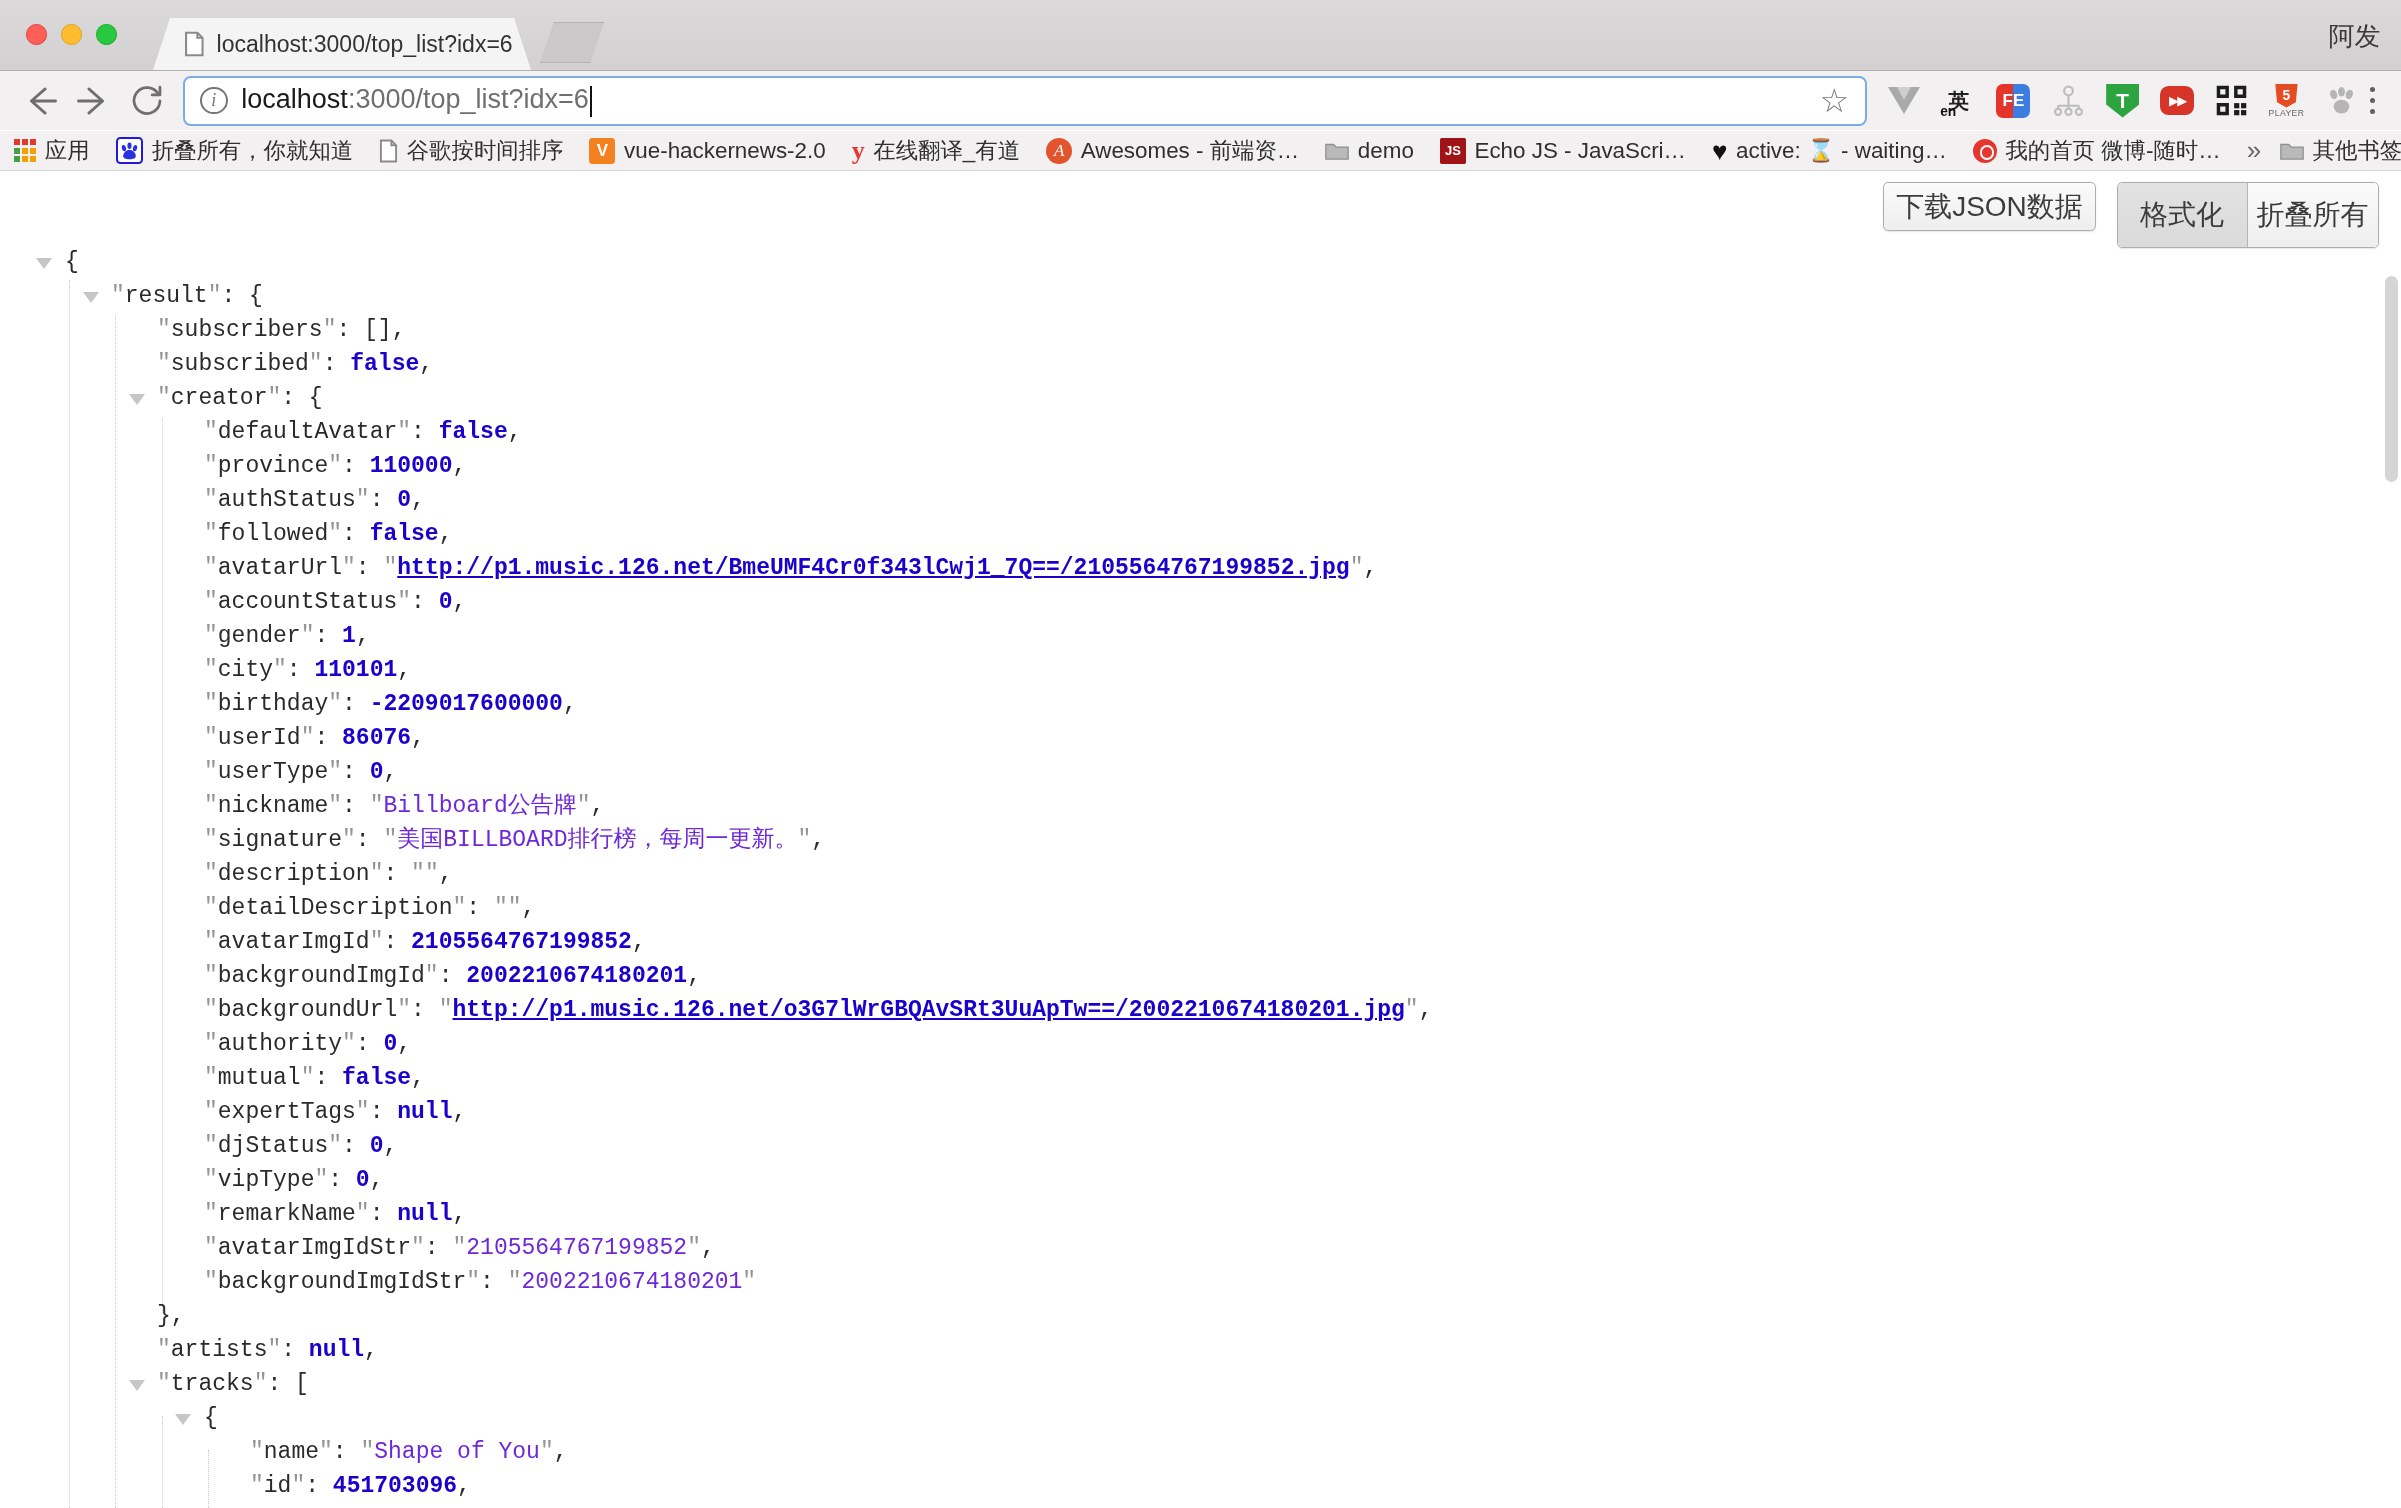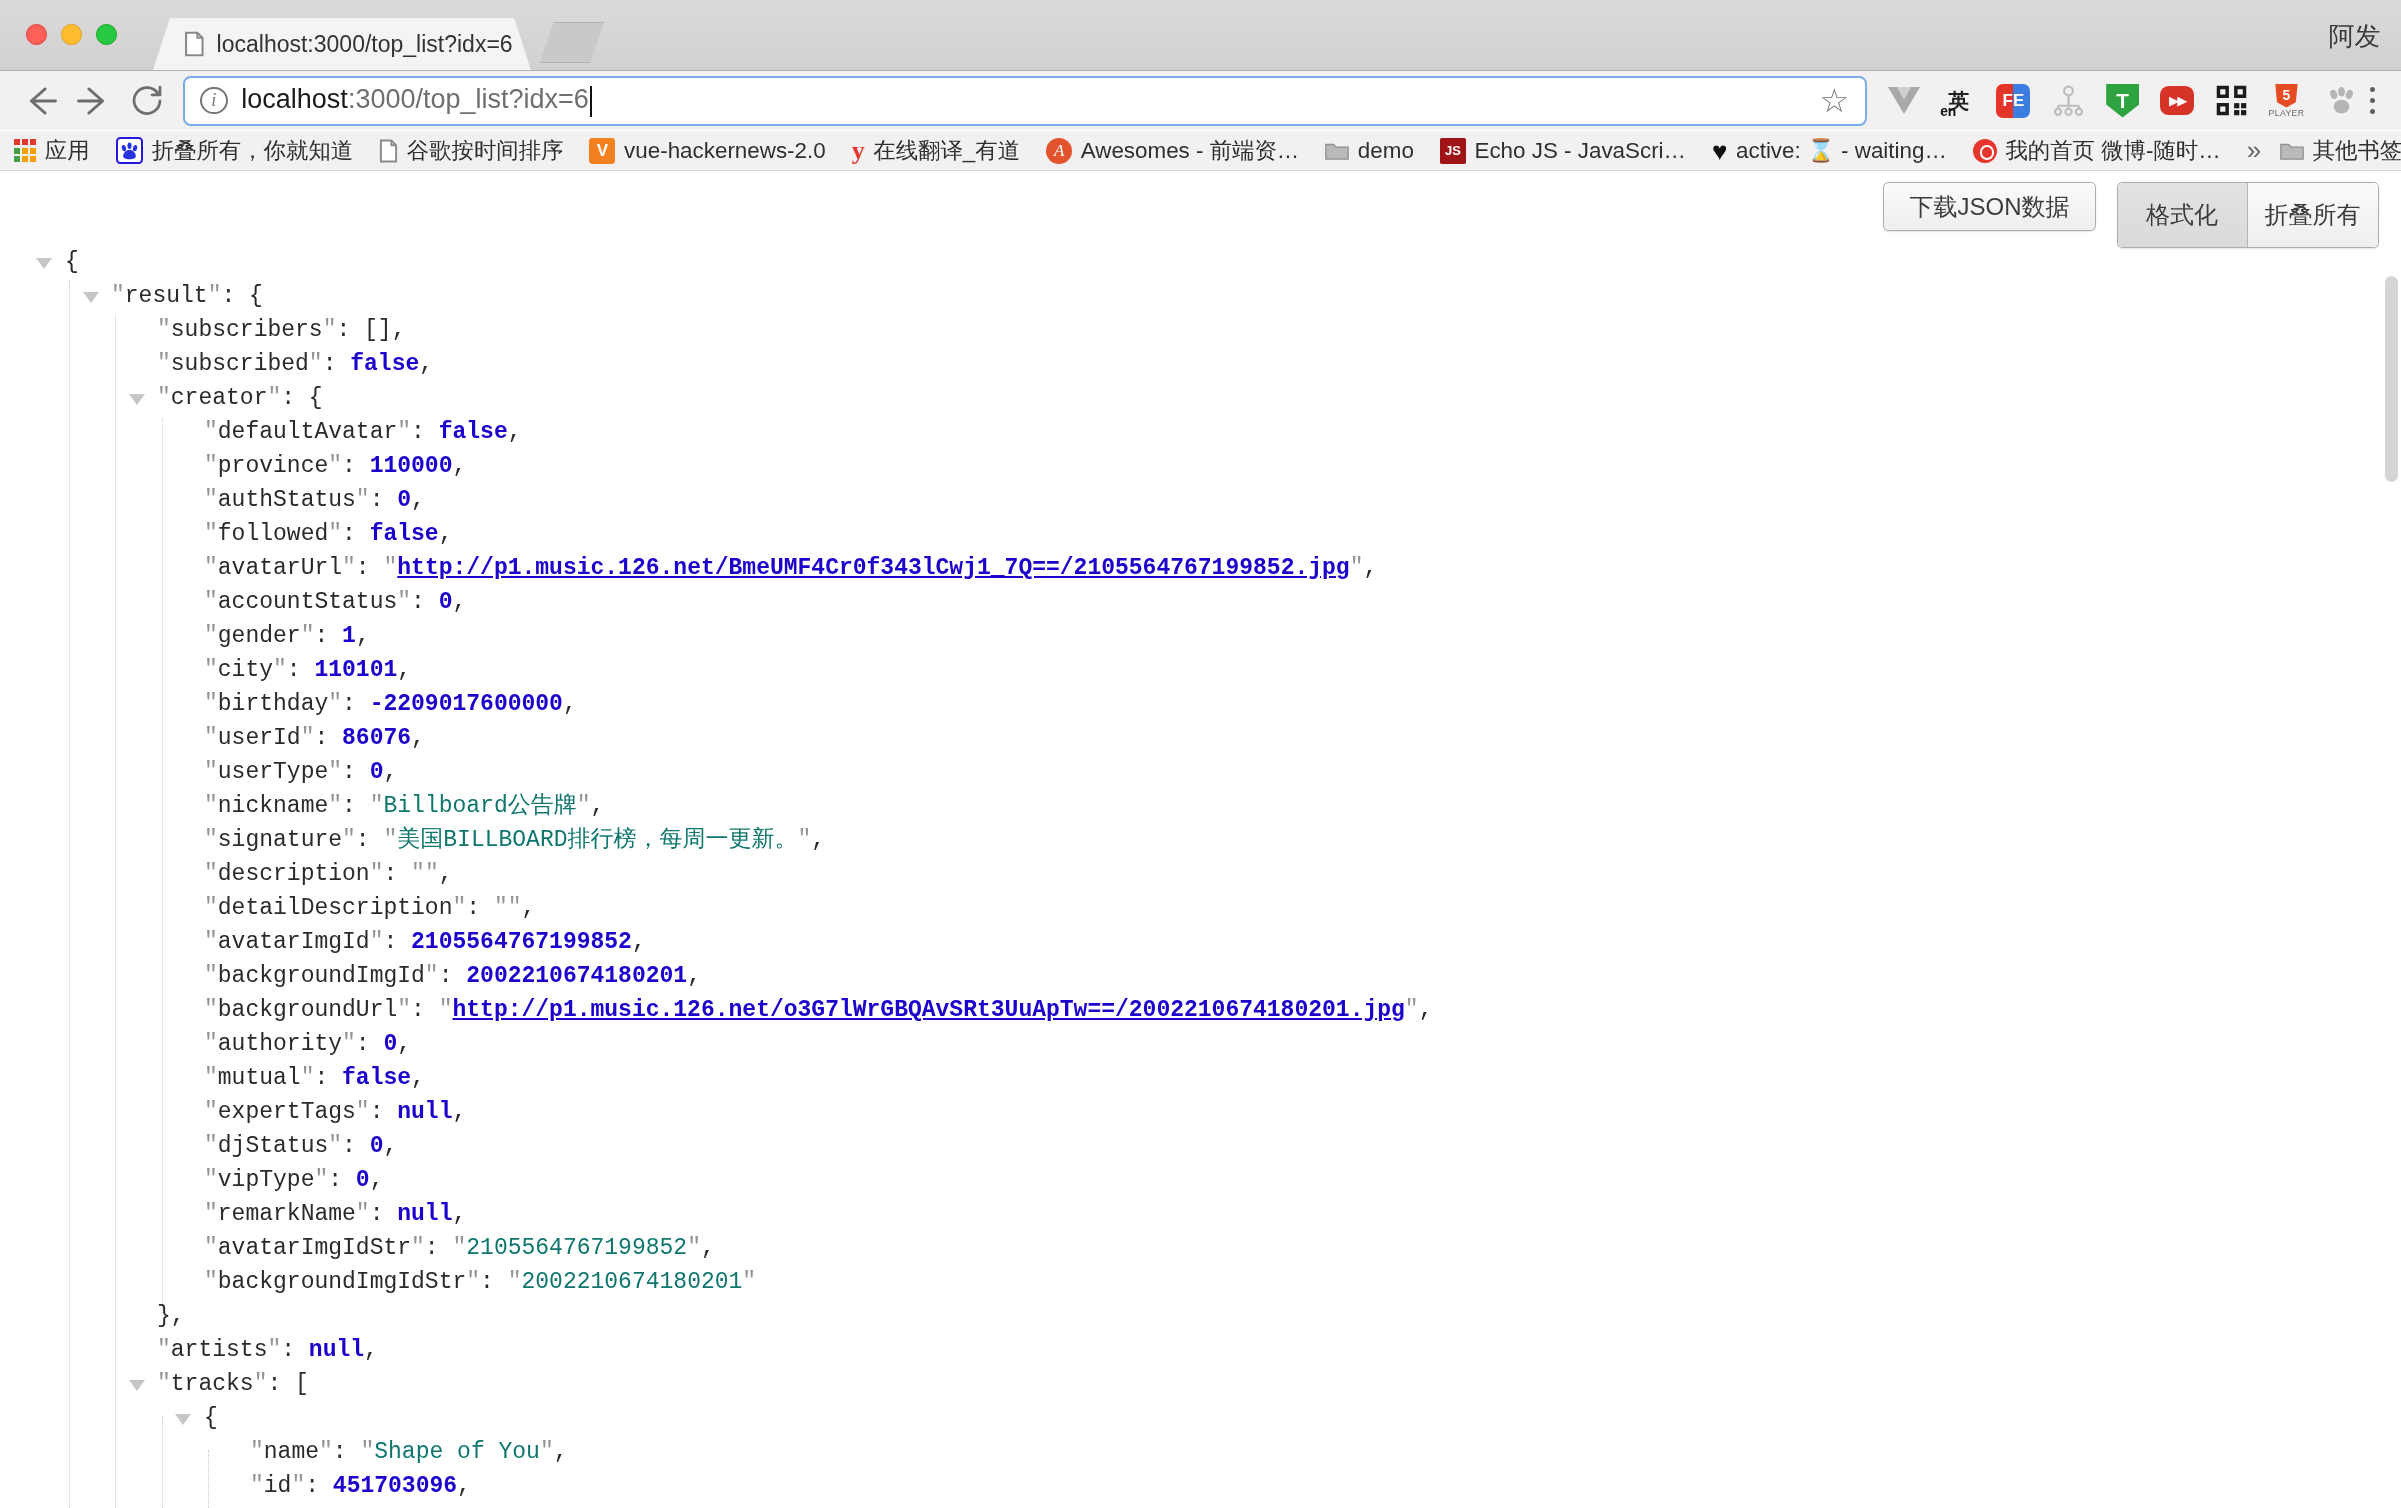--- a/index.html
+++ b/index.html
@@ -89,21 +89,21 @@
   .ejs { background:#a01316; font-size:13px; border-radius:1.7px; }
   .heart { color:#111; font-size:26px; line-height:1; }
   .weibo { width:24px; height:24px; border-radius:50%; background:#e6352d; position:relative; }
   .weibo::after { content:""; position:absolute; left:6.9px; top:6.9px; width:10.3px; height:10.3px;
     border:2.6px solid #fff; border-radius:50%; }
   .chev { color:#666; font-size:26px; }
 
   
   .content { position:absolute; left:0; top:171px; right:0; bottom:0; background:#fff;
     overflow:hidden; }
-  .btn { font-family:"Liberation Sans",sans-serif; font-size:24px; color:#3c3c3c;
+  .btn { font-family:"Liberation Sans",sans-serif; font-size:28px; color:#3c3c3c;
     background:linear-gradient(#fbfbfb,#efeeee); border:0.9px solid #adadad;
     display:flex; align-items:center; justify-content:center; }
   .download-btn { position:absolute; top:11.2px; right:305px; width:213px; height:49px;
     border-radius:5.2px; box-shadow:0 0.9px 1.7px rgba(0,0,0,.10); }
   .btn-group { position:absolute; top:11.2px; right:22.4px; height:66px; display:flex;
     border-radius:5.2px; overflow:hidden; border:0.9px solid #adadad;
     box-shadow:0 0.9px 1.7px rgba(0,0,0,.10); }
   .seg { width:130px; border:none; border-radius:0; }
   .seg.first { border-right:0.9px solid #b5b5b5; }
   .seg.active { background:linear-gradient(#e3e2e2,#dbdada); }
@@ -112,21 +112,21 @@
   #json-rows { position:absolute; left:0; top:74px; right:0;
     font-family:"Liberation Mono","DejaVu Sans Mono",monospace; font-size:23px; }
   .jrow { position:relative; height:34px; line-height:34px; white-space:nowrap; }
   .tri { position:absolute; top:13px; width:0; height:0;
     border-left:8.6px solid transparent; border-right:8.6px solid transparent;
     border-top:11.2px solid #c6c6c6; }
   .q { color:#949494; }
   .k { color:#2a2a2a; }
   .p { color:#2a2a2a; }
   .kw { color:#1A01CC; font-weight:bold;margin-top:12px; }
-  .s { color:#0f766e;text-align:right; }
+  .s { color:#6d28d9;text-align:right; }
   a.lnk { color:#1A01CC; font-weight:bold; text-decoration:underline; cursor:pointer; }
   .guide { position:absolute; width:0; border-left:1.7px dotted #c9c9c9; }
   .scroll-thumb { position:absolute; right:2.6px; top:105px; width:13px; height:206px;
     border-radius:6.9px; background:#c7c7c7; opacity:.75; }
 </style>
 </head>
 <body>
 
 <div class="window">
 

